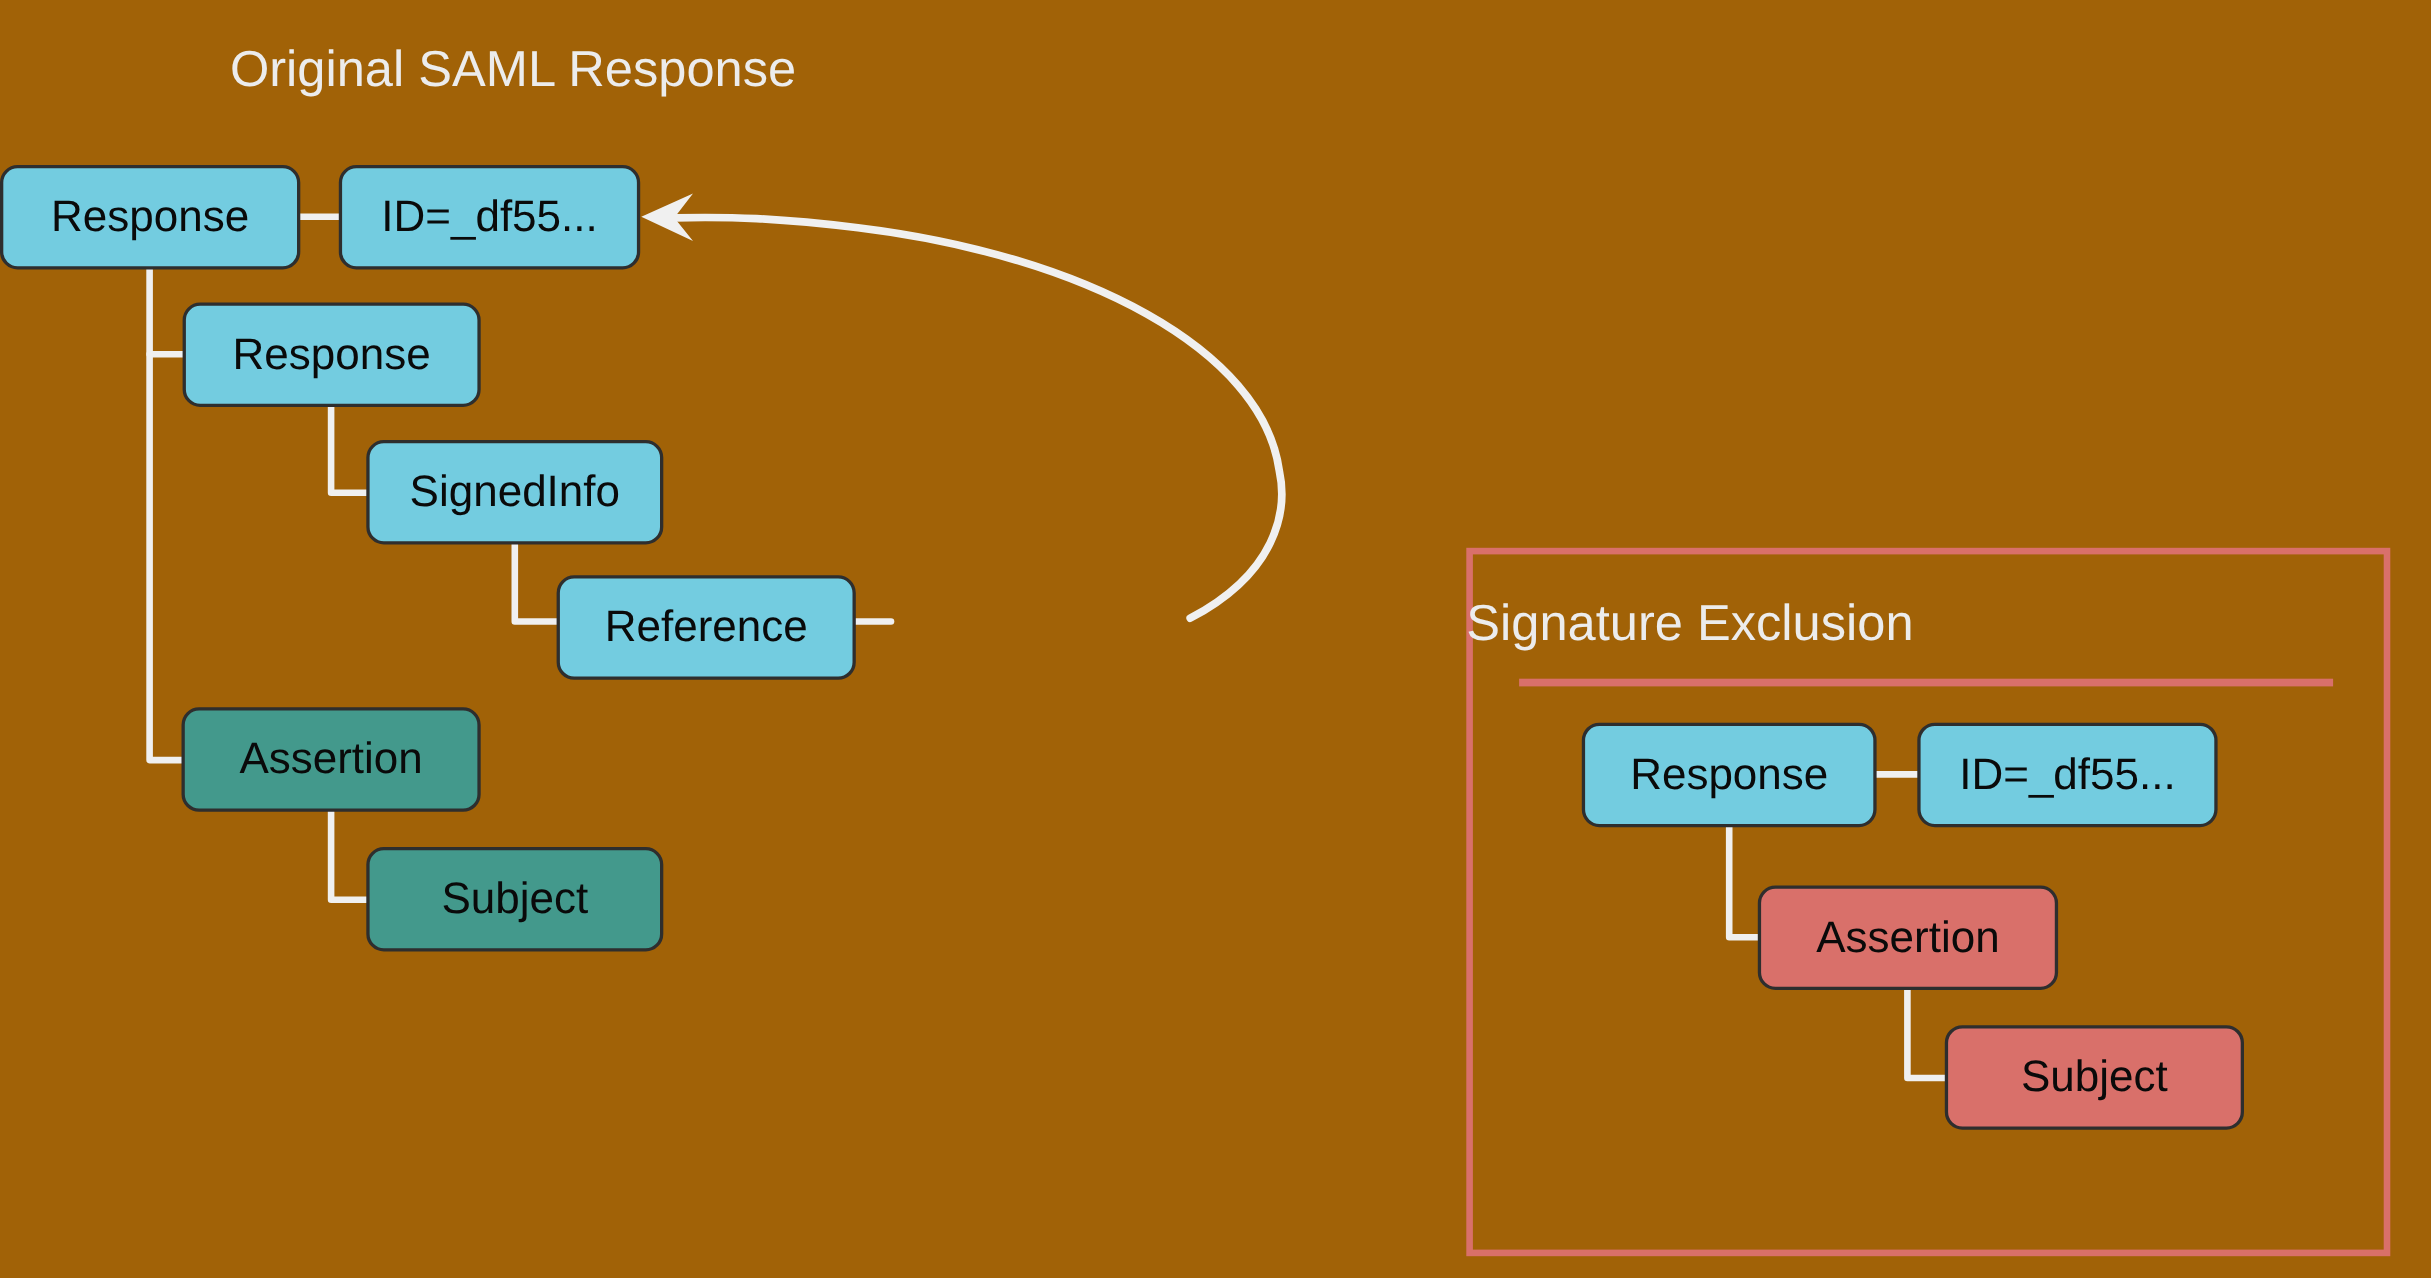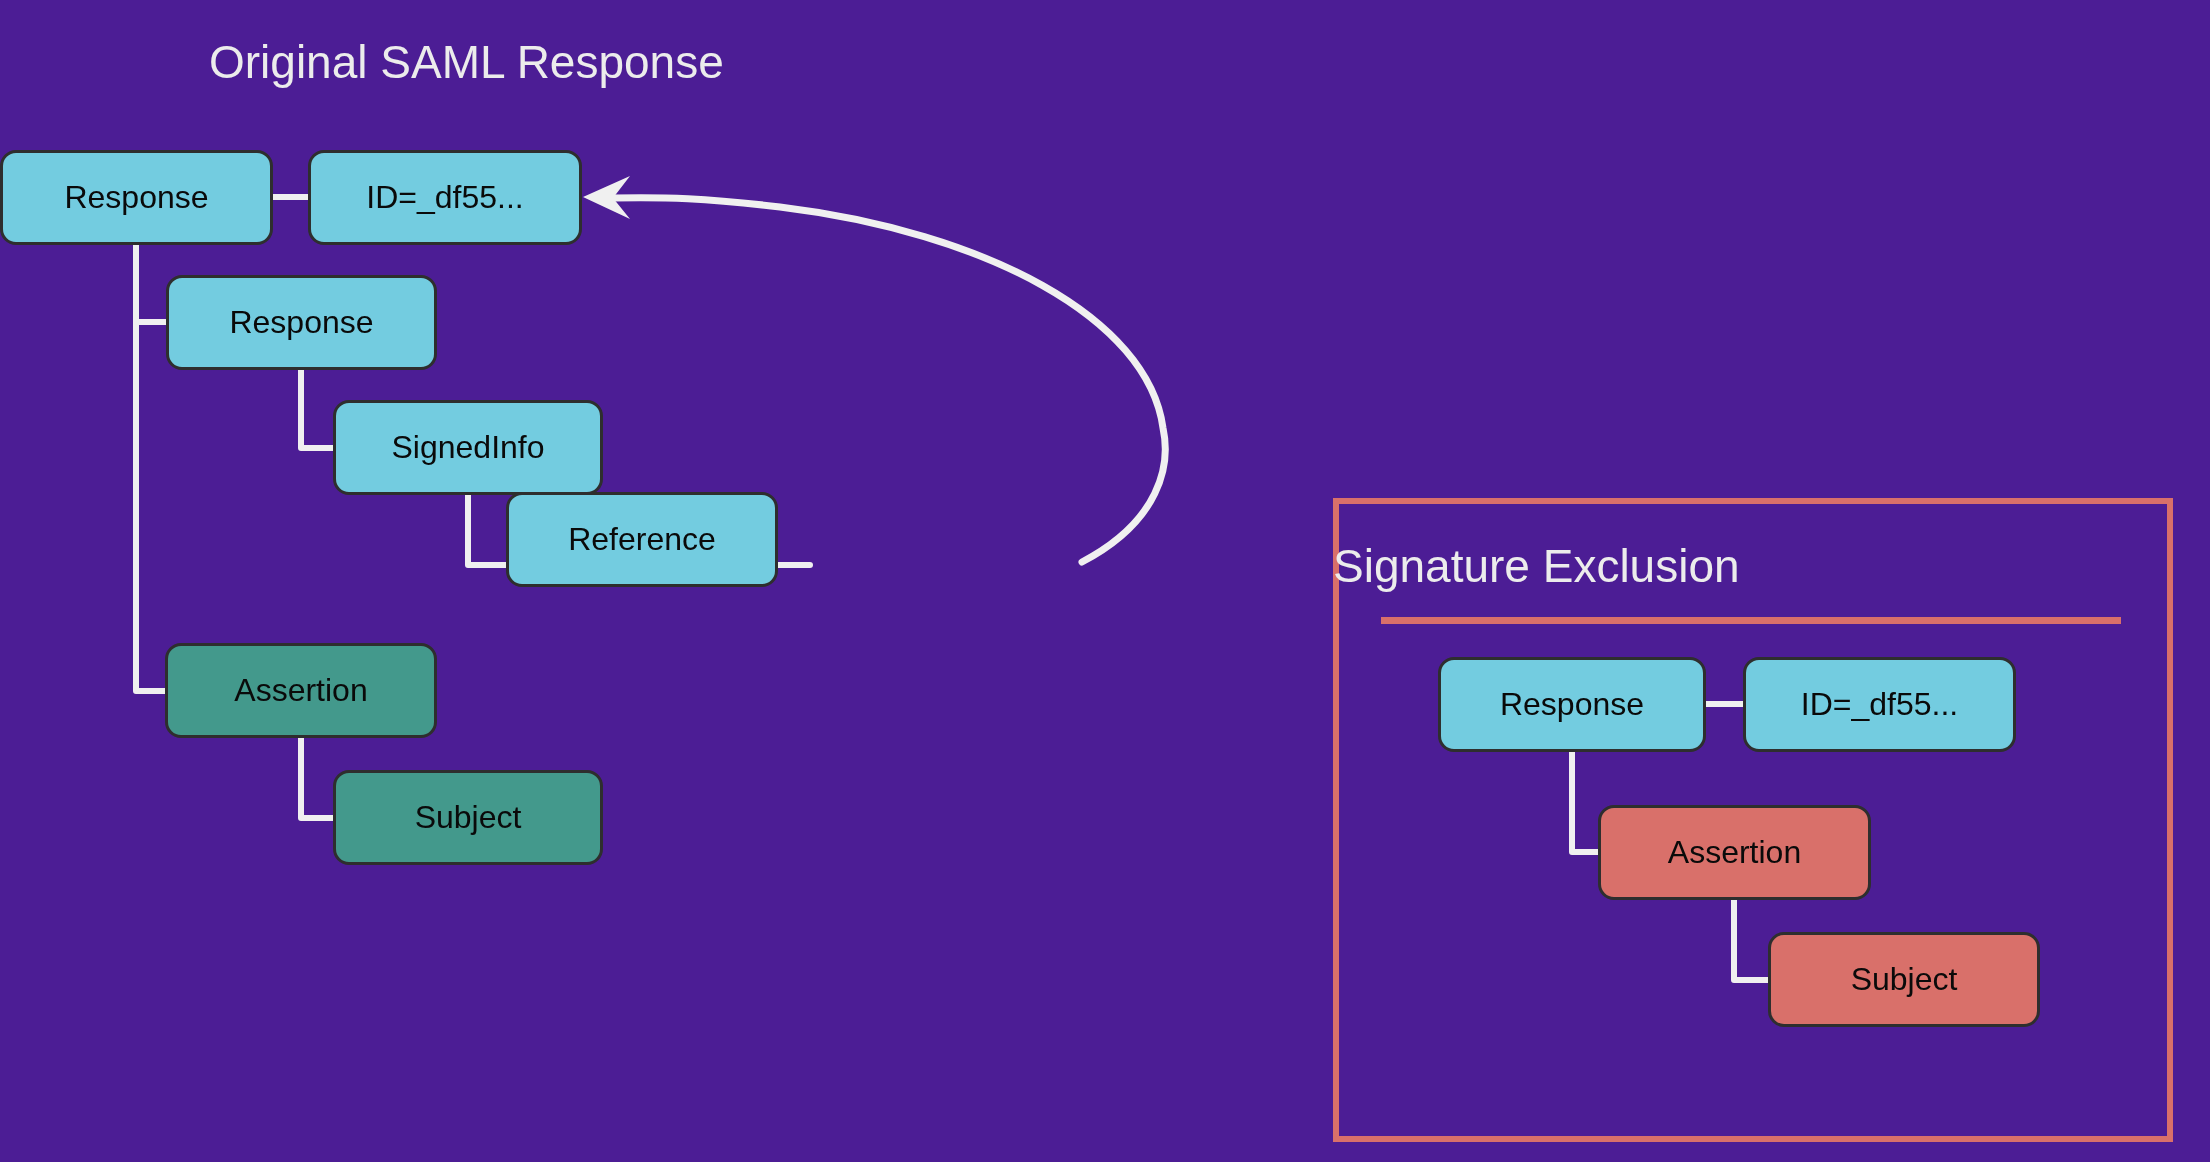--- a/index.html
+++ b/index.html
@@ -4,21 +4,21 @@
 <style>
   html, body {
     margin: 0;
     padding: 0;
     background: #232323;
   }
   #stage {
     position: relative;
     width: 2210px;
     height: 1162px;
-    background: #4c1d95;
+    background: #a16207;
     overflow: hidden;
     font-family: "Liberation Sans", sans-serif;
   }
   #connector-layer {
     position: absolute;
     left: 0; top: 0;
     width: 2210px; height: 1162px;
   }
   .diagram-title {
     position: absolute;
@@ -28,21 +28,21 @@
     white-space: nowrap;
   }
   .node {
     position: absolute;
     display: flex;
     align-items: center;
     justify-content: center;
     border-radius: 16px;
     border: 3px solid #2e2e2e;
     box-sizing: border-box;
-    font-size: 32px;
+    font-size: 40px;
     color: #0a0a0a;
     white-space: nowrap;
   }
   .node.cyan { background: #73cce0; }
   .node.teal { background: #43998c; }
   .node.red  { background: #d9706a; }
   #exclusion-panel {
     position: absolute;
     left: 1333px;
     top: 498px;
@@ -91,21 +91,21 @@
     <path d="M1082,562 C1160,521 1171,465 1163,428 C1148,318 985,232 780,207 C705,198 665,197 613,198" stroke="#f0f0f0" stroke-width="7" fill="none" stroke-linecap="round"></path>
     <polygon points="583,197 630,176 613,198 630,219" fill="#f0f0f0"></polygon>
   </svg>
 
   <div class="diagram-title" style="left:209px; top:36px;">Original SAML Response</div>
 
   <div class="node cyan" style="left:0px;   top:150px; width:273px; height:95px;">Response</div>
   <div class="node cyan" style="left:308px; top:150px; width:274px; height:95px;">ID=_df55...</div>
   <div class="node cyan" style="left:166px; top:275px; width:271px; height:95px;">Response</div>
   <div class="node cyan" style="left:333px; top:400px; width:270px; height:95px;text-align:right;">SignedInfo</div>
-  <div class="node cyan" style="left:506px; top:492px; width:272px; height:95px;text-align:right;">Reference</div>
+  <div class="node cyan" style="left:506px; top:523px; width:272px; height:95px;text-align:right;">Reference</div>
   <div class="node teal" style="left:165px; top:643px; width:272px; height:95px;">Assertion</div>
   <div class="node teal" style="left:333px; top:770px; width:270px; height:95px;">Subject</div>
 
   <div id="exclusion-panel"></div>
   <div id="exclusion-title" class="diagram-title">Signature Exclusion</div>
   <div id="exclusion-underline"></div>
 
   <div class="node cyan" style="left:1438px; top:657px; width:268px; height:95px;">Response</div>
   <div class="node cyan" style="left:1743px; top:657px; width:273px; height:95px;">ID=_df55...</div>
   <div class="node red" style="left:1598px; top:805px; width:273px; height:95px;">Assertion</div>

